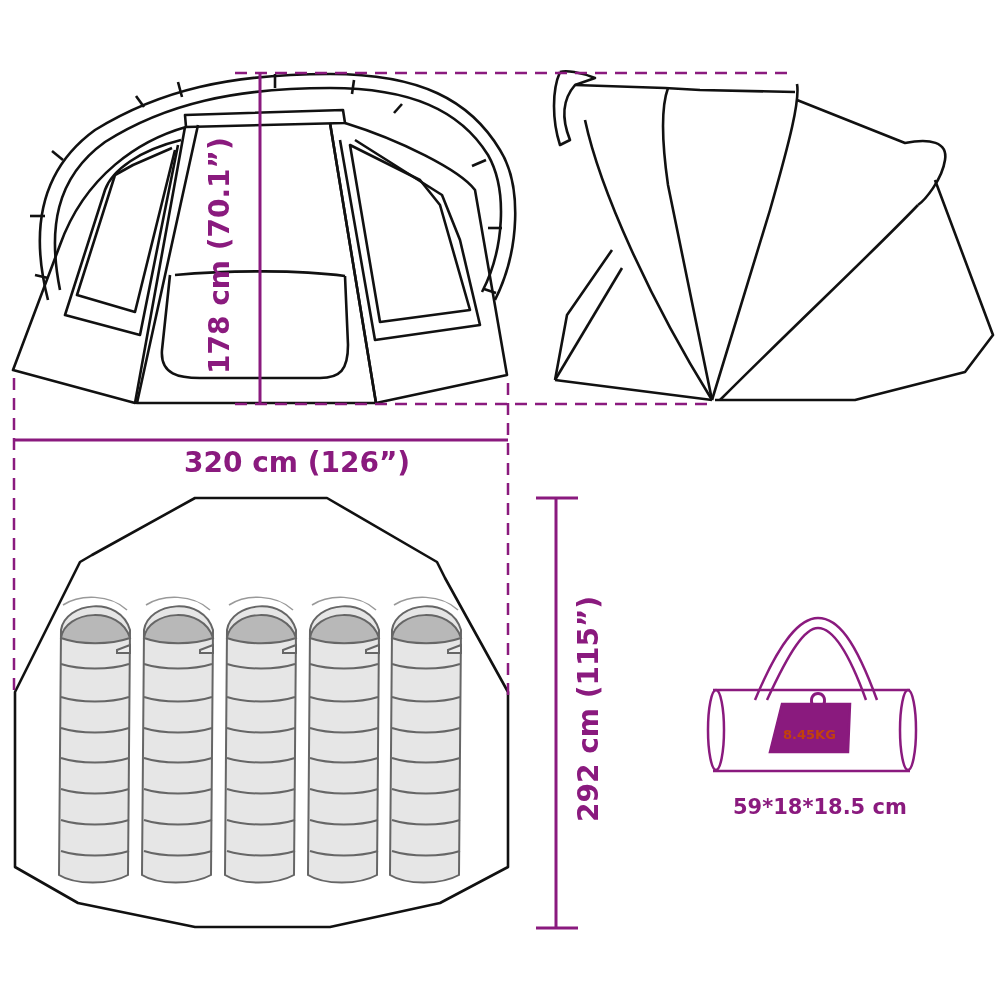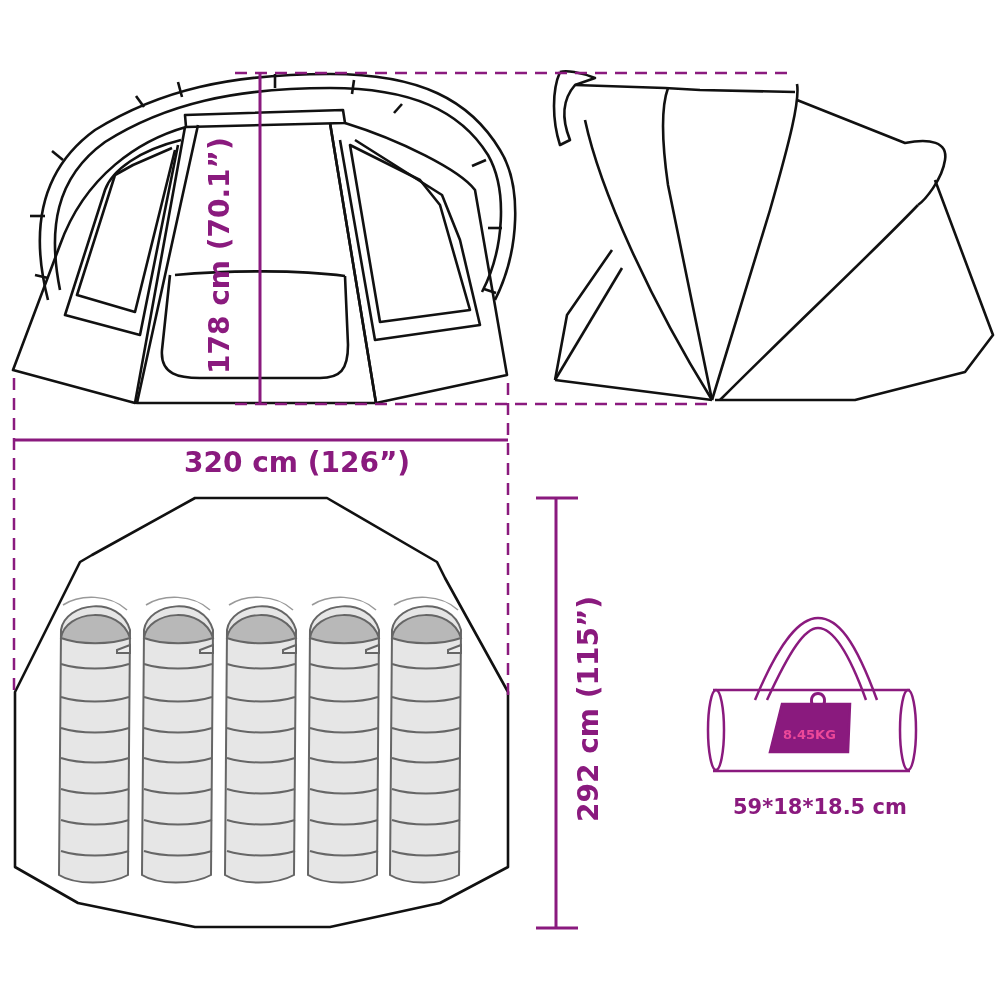--- a/index.html
+++ b/index.html
@@ -2,21 +2,21 @@
 <html><head>
 <meta charset="utf-8">
 <style>
   html, body { margin: 0; padding: 0; background: #ffffff; }
   body { width: 1000px; height: 1000px; position: relative; overflow: hidden; font-family: "DejaVu Sans", sans-serif; }
   svg.stage { position: absolute; left: 0; top: 0; width: 1000px; height: 1000px; }
   .dim-label { position: absolute; color: #8a1a7e; font-family: "DejaVu Sans", sans-serif; font-weight: bold; white-space: nowrap; }
   .h-label { font-size: 28px; }
   .v-label { font-size: 28px; transform-origin: 0 0; transform: rotate(-90deg); }
   .bag-dims { font-size: 21px; }
-  .weight-text { position: absolute; color: #ec4899; font-weight: bold; font-size: 13px; font-family: "DejaVu Sans", sans-serif; }
+  .weight-text { position: absolute; color: #c2410c; font-weight: bold; font-size: 13px; font-family: "DejaVu Sans", sans-serif; }
 </style>
 </head>
 <body>
 
 <svg class="stage" viewBox="0 0 1000 1000" xmlns="http://www.w3.org/2000/svg">
 
   <g fill="none" stroke="#111" stroke-width="2.6" stroke-linejoin="round">
 
     <path d="M 48 300 C 30 230, 40 170, 95 130 C 160 90, 230 74, 330 74 C 420 74, 470 100, 500 150 C 522 185, 520 250, 495 300"></path>
     <path d="M 60 290 C 48 230, 55 178, 105 142 C 165 104, 235 88, 330 88 C 410 88, 460 110, 488 155 C 508 190, 504 250, 482 292"></path>

